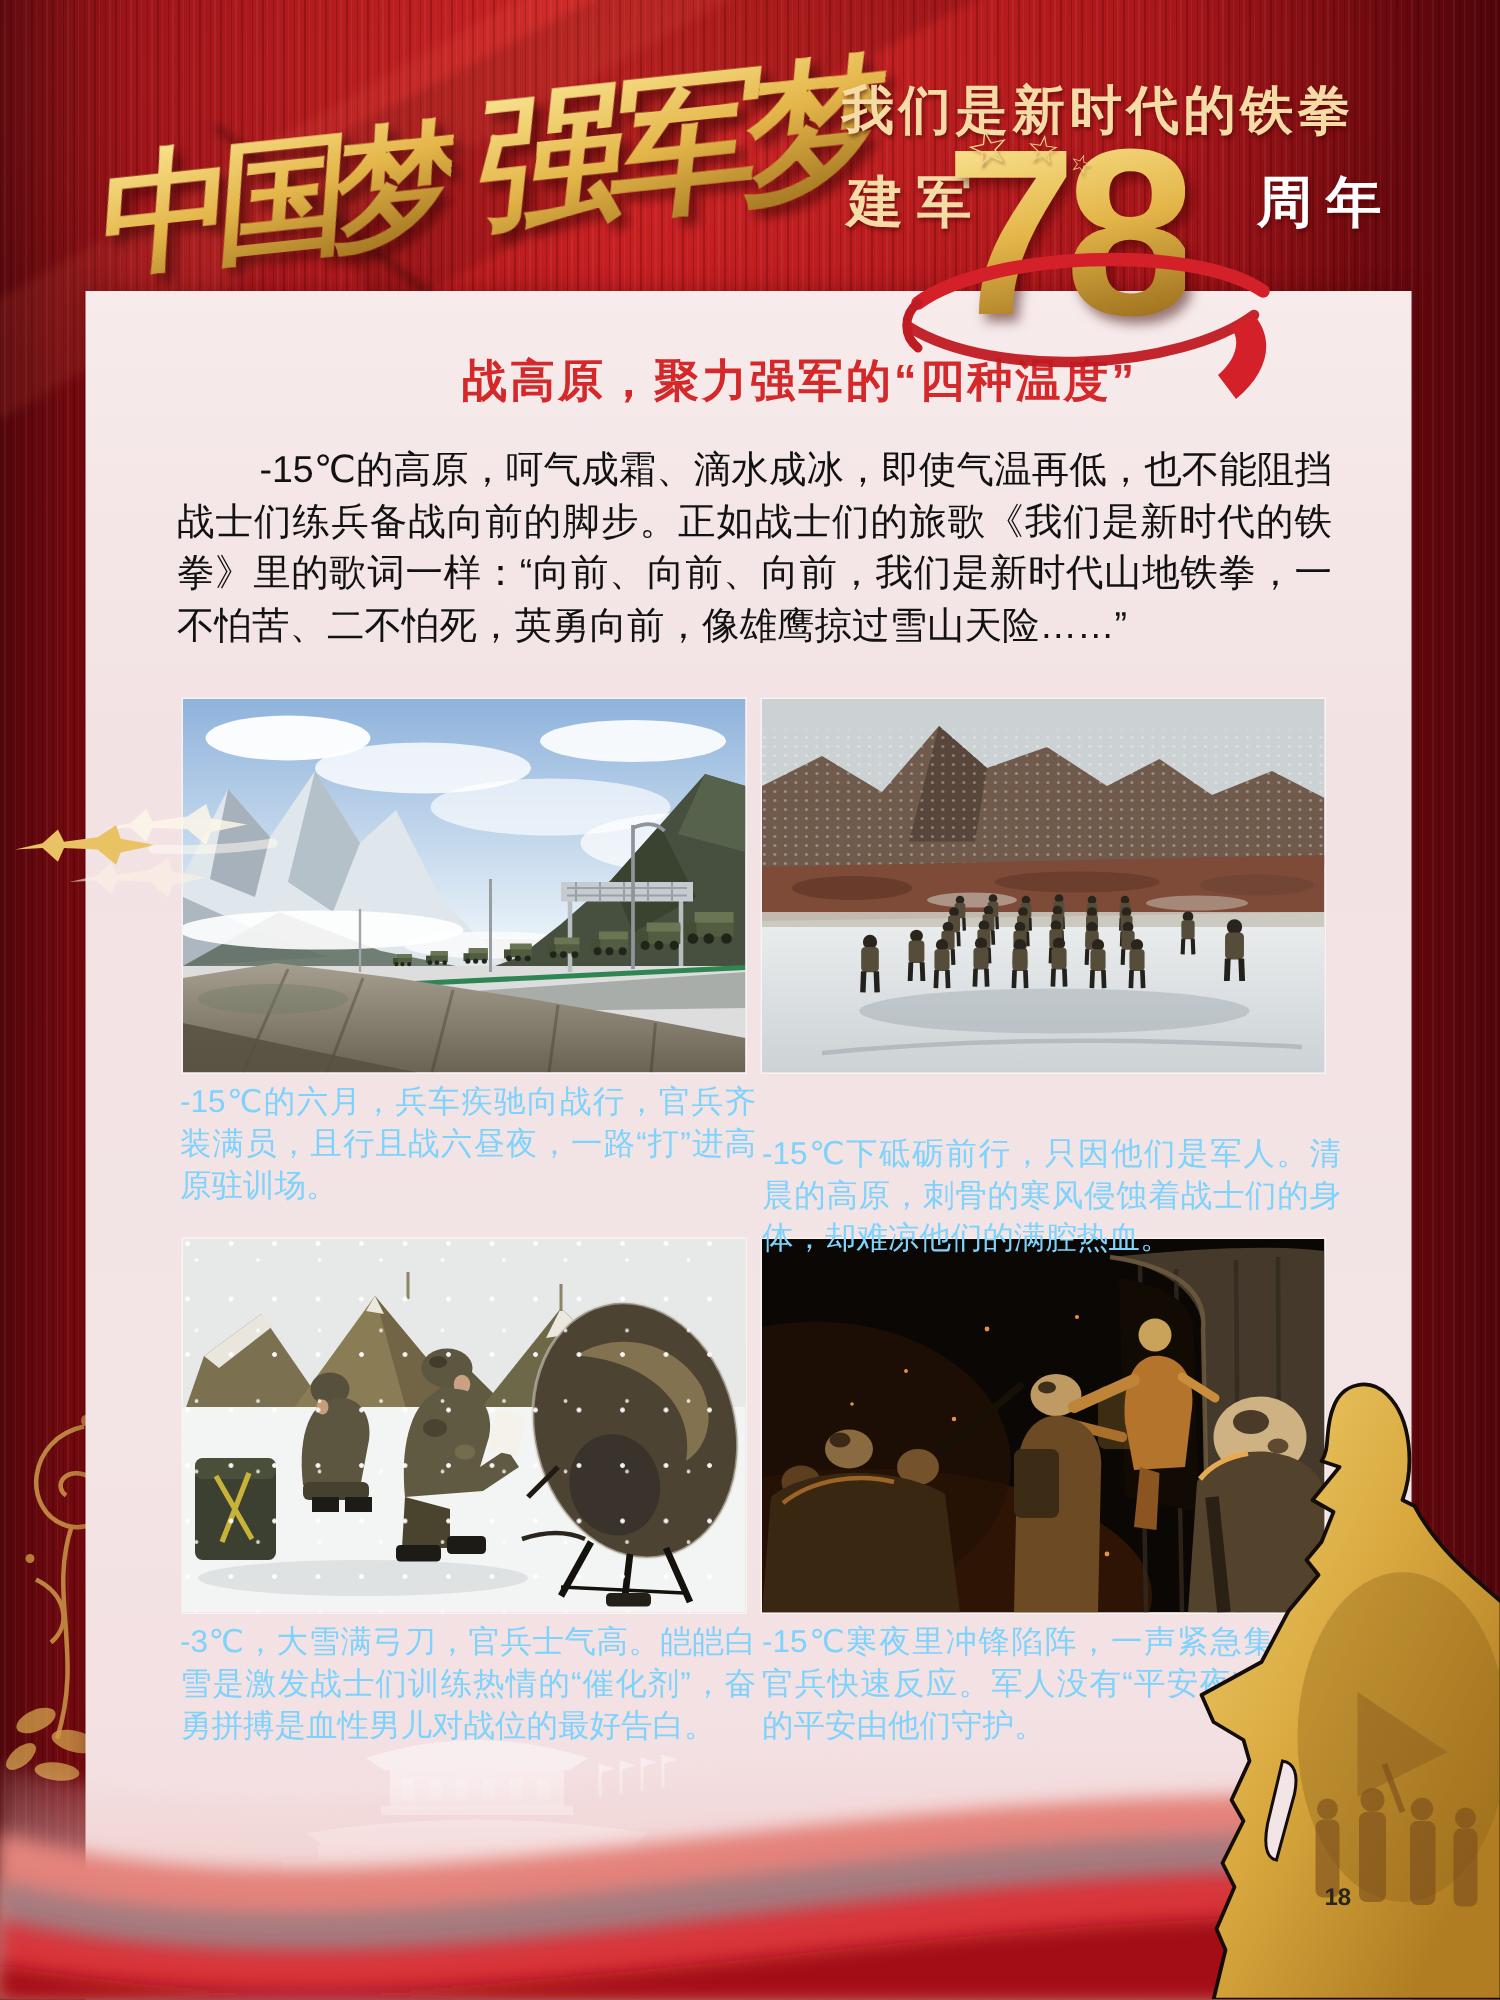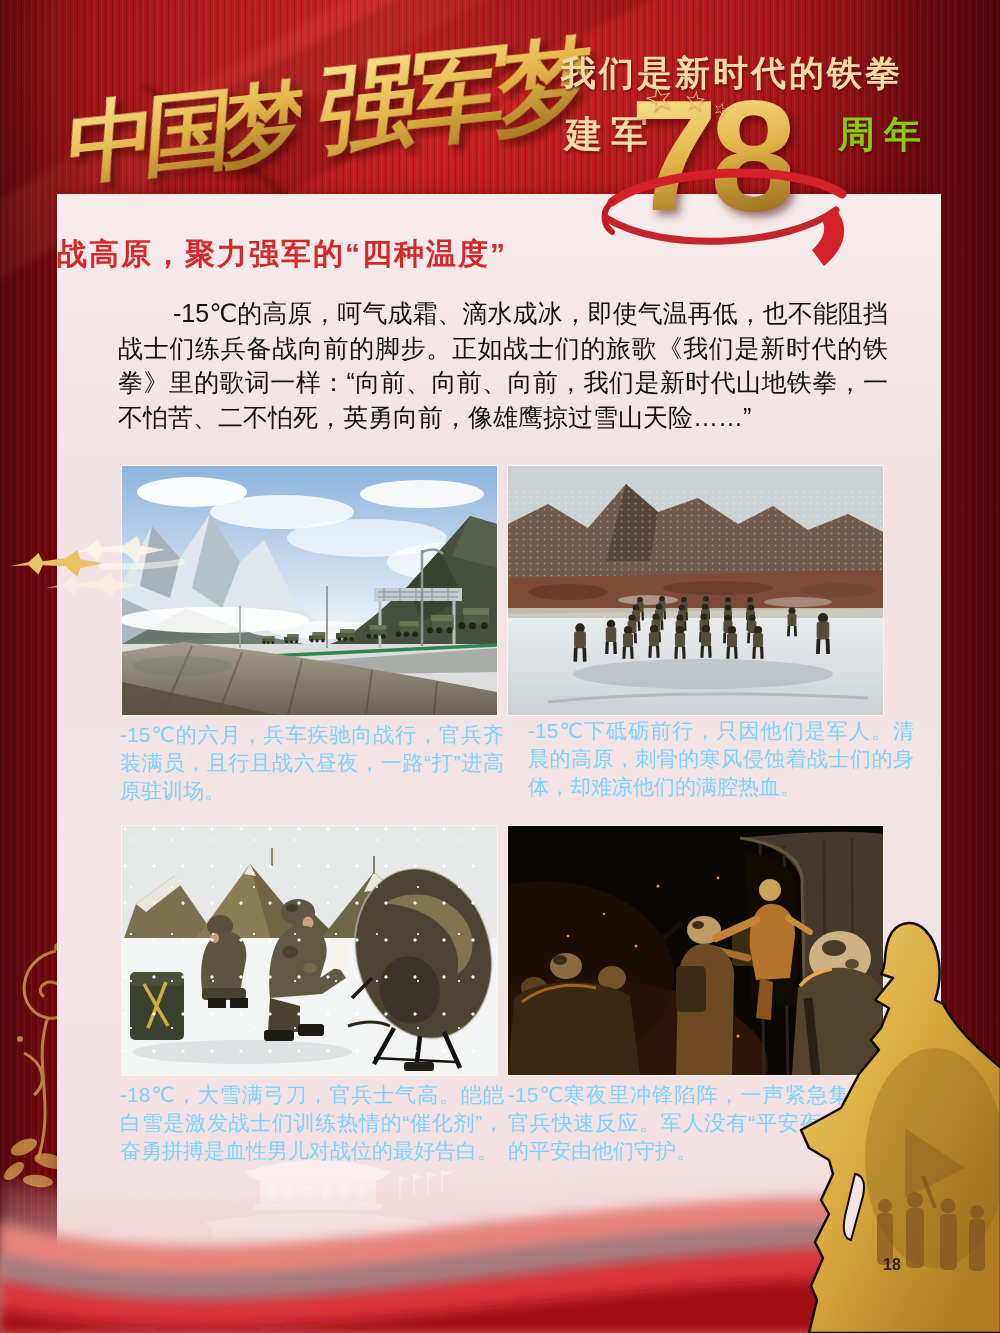--- a/index.html
+++ b/index.html
@@ -44,57 +44,57 @@
     filter:drop-shadow(5px 6px 4px rgba(45,0,0,.55));
   }
   .calligraphy .w1{display:inline-block;font-size:88px;letter-spacing:-10px;transform:skewX(-10deg);}
   .calligraphy .w2{display:inline-block;font-size:100px;letter-spacing:-10px;margin-left:18px;transform:skewX(-12deg) translateY(-4px);}
   .celebration{
     position:absolute;left:561px;top:50px;z-index:6;
     font-size:35px;font-weight:700;letter-spacing:3px;color:#f5dca6;
     text-shadow:1px 2px 3px rgba(70,0,0,.55);white-space:nowrap;
   }
   .founding{position:absolute;left:565px;top:110px;z-index:6;font-size:37px;font-weight:700;letter-spacing:9px;color:#f5dca6;text-shadow:1px 2px 3px rgba(70,0,0,.55);}
-  .zhounian{position:absolute;left:838px;top:110px;z-index:6;font-size:37px;font-weight:700;letter-spacing:9px;color:#84cc16;text-shadow:1px 2px 3px rgba(70,0,0,.55);}
+  .zhounian{position:absolute;left:838px;top:110px;z-index:6;font-size:37px;font-weight:700;letter-spacing:9px;color:#ffffff;text-shadow:1px 2px 3px rgba(70,0,0,.55);}
   .anniv-num{
     position:absolute;left:630px;top:76px;z-index:6;line-height:1;
     font-size:158px;font-weight:900;letter-spacing:-8px;
     filter:drop-shadow(4px 5px 4px rgba(55,0,0,.5));
   }
   .star{position:absolute;z-index:7;color:#f2d58c;text-shadow:1px 2px 2px rgba(110,40,0,.5);line-height:1;}
   .star.st1{left:644px;top:82px;font-size:33px;transform:rotate(-12deg);}
   .star.st2{left:684px;top:88px;font-size:25px;transform:rotate(8deg);}
   .star.st3{left:713px;top:101px;font-size:17px;transform:rotate(18deg);}
   .ribbon93{position:absolute;left:596px;top:138px;z-index:7;}
 
   
   .article-title{
     position:absolute;left:57px;top:234px;width:884px;z-index:3;
-    text-align:left;font-size:30px;font-weight:800;letter-spacing:2px;color:#d5282a;
+    text-align:center;font-size:30px;font-weight:800;letter-spacing:2px;color:#d5282a;padding-left:34px;
   }
   .article-body{
     position:absolute;left:118px;top:296px;width:770px;z-index:3;
     font-size:25px;line-height:1.38;color:#121212;text-align:justify;text-indent:2.2em;
   }
 
   
   .photo{position:absolute;width:375px;height:249px;z-index:3;box-shadow:0 0 0 1px rgba(255,255,255,.55);overflow:hidden;background:#ddd;}
   .photo svg{display:block;}
   .ph1{left:122px;top:466px;}
   .ph2{left:508px;top:466px;}
   .ph3{left:122px;top:826px;}
   .ph4{left:508px;top:826px;}
   .snowdots{position:absolute;inset:0;pointer-events:none;
     background-image:
       radial-gradient(circle at 3px 3px, rgba(255,255,255,.95) 1.3px, transparent 1.9px),
       radial-gradient(circle at 9px 14px, rgba(255,255,255,.8) 1px, transparent 1.5px);
     background-size:29px 37px, 41px 47px;}
   .caption{position:absolute;z-index:3;font-size:21px;line-height:1.33;color:#7dd3fc;text-align:justify;}
   .cap1{left:120px;top:721px;width:384px;}
-  .cap2{left:508px;top:717px;width:386px;margin-left:20px;}
+  .cap2{left:508px;top:756px;width:386px;}
   .cap3{left:120px;top:1081px;width:384px;}
   .cap4{left:508px;top:1081px;width:386px;}
 
   
   .jets{position:absolute;left:4px;top:528px;z-index:4;}
   .filigree{position:absolute;left:-6px;top:933px;z-index:1;opacity:.9;}
   .tiananmen{position:absolute;left:148px;top:1146px;z-index:3;opacity:.55;}
   .waves{position:absolute;left:0;bottom:0;width:1000px;height:235px;z-index:5;pointer-events:none;}
   .soldier{position:absolute;right:0;bottom:0;z-index:8;}
 </style>
@@ -391,21 +391,21 @@
           <circle cx="210" cy="52" r="1.4"></circle>
         <circle cx="60" cy="110" r="1.2"></circle>
           <circle cx="128" cy="120" r="1.5"></circle>
           <circle cx="230" cy="210" r="1.6"></circle>
       </g>
     </svg>
   </div>
 
   <div class="caption cap1">-15℃的六月，兵车疾驰向战行，官兵齐装满员，且行且战六昼夜，一路“打”进高原驻训场。</div>
   <div class="caption cap2">-15℃下砥砺前行，只因他们是军人。清晨的高原，刺骨的寒风侵蚀着战士们的身体，却难凉他们的满腔热血。</div>
-  <div class="caption cap3">-18℃，大雪满弓刀，官兵士气高。皑皑白雪是激发战士们训练热情的“催化剂”，奋勇拼搏是血性男儿对战位的最好告白。</div>
+  <div class="caption cap3">-3℃，大雪满弓刀，官兵士气高。皑皑白雪是激发战士们训练热情的“催化剂”，奋勇拼搏是血性男儿对战位的最好告白。</div>
   <div class="caption cap4">-15℃寒夜里冲锋陷阵，一声紧急集合，官兵快速反应。军人没有“平安夜”，人民的平安由他们守护。</div>
 
   <svg class="jets" width="200" height="90" viewBox="0 0 200 90">
     <g id="jetshape-g" transform="translate(62,8) scale(1.05)" fill="#fdf6e8" opacity=".85">
       <path d="M2 16 L20 12 L30 3 L34 11 L56 8 L68 0 L71 9 L94 13 L71 18 L68 26 L56 16 L34 15 L30 24 L20 15 Z"></path>
     </g>
     <g transform="translate(40,44) scale(1.0)" fill="#fbf2e2" opacity=".6">
       <path d="M2 16 L20 12 L30 3 L34 11 L56 8 L68 0 L71 9 L94 13 L71 18 L68 26 L56 16 L34 15 L30 24 L20 15 Z"></path>
     </g>
     <g transform="translate(4,22) scale(1.02)" fill="#e9c363">

